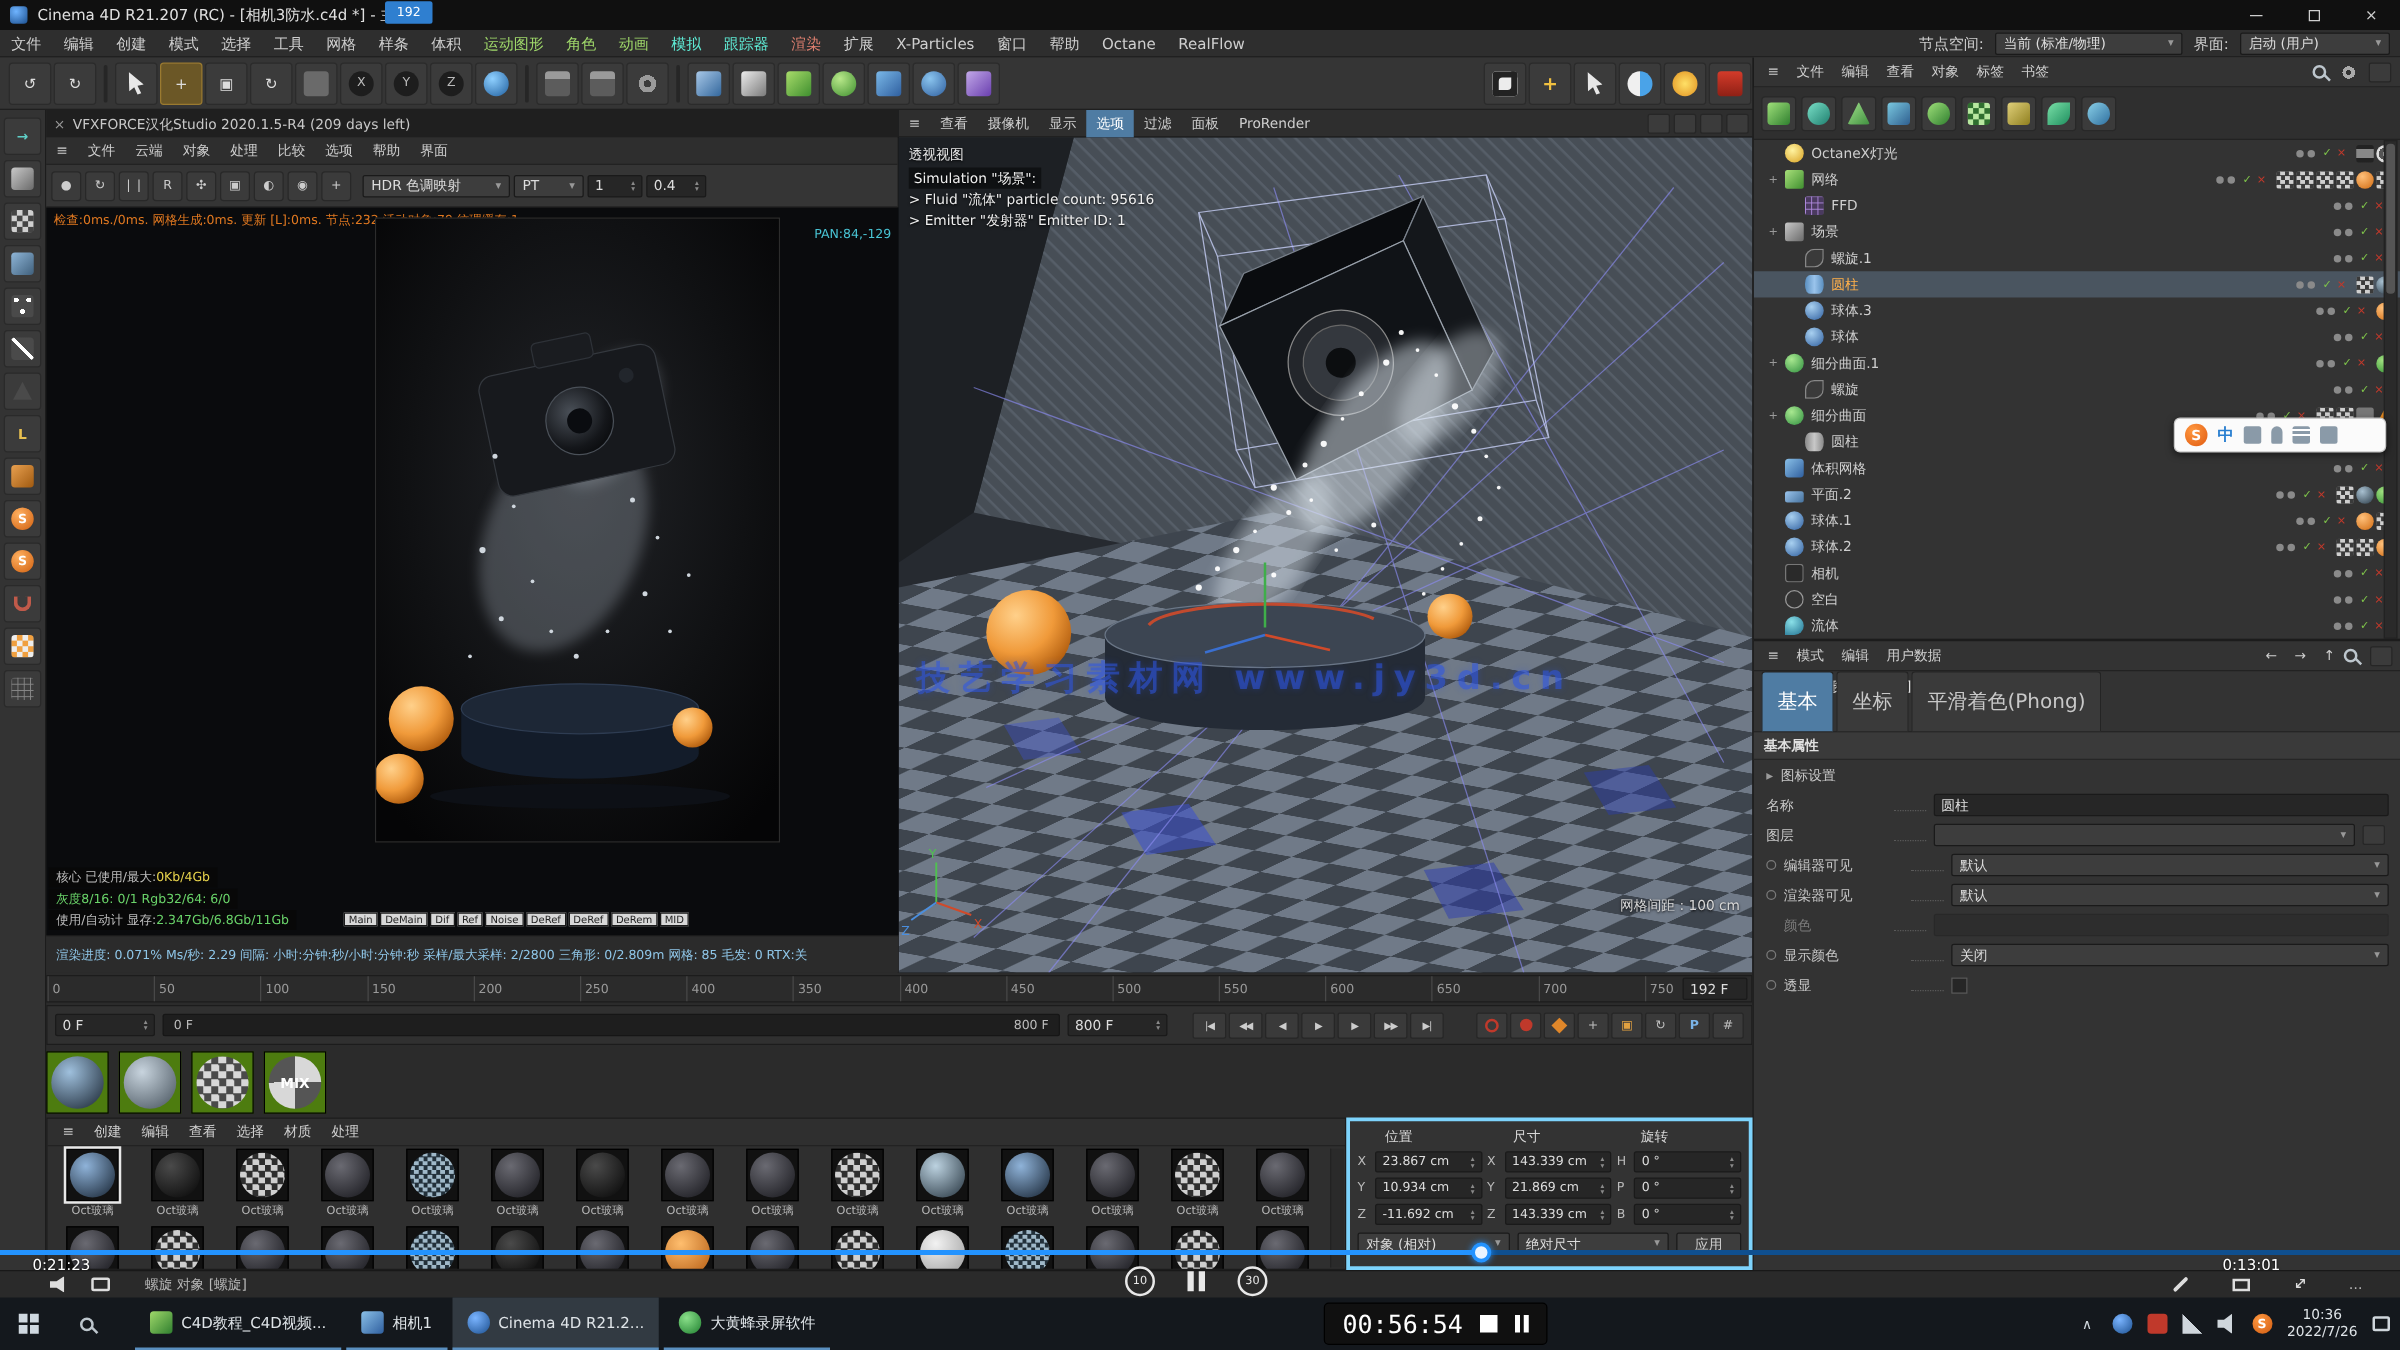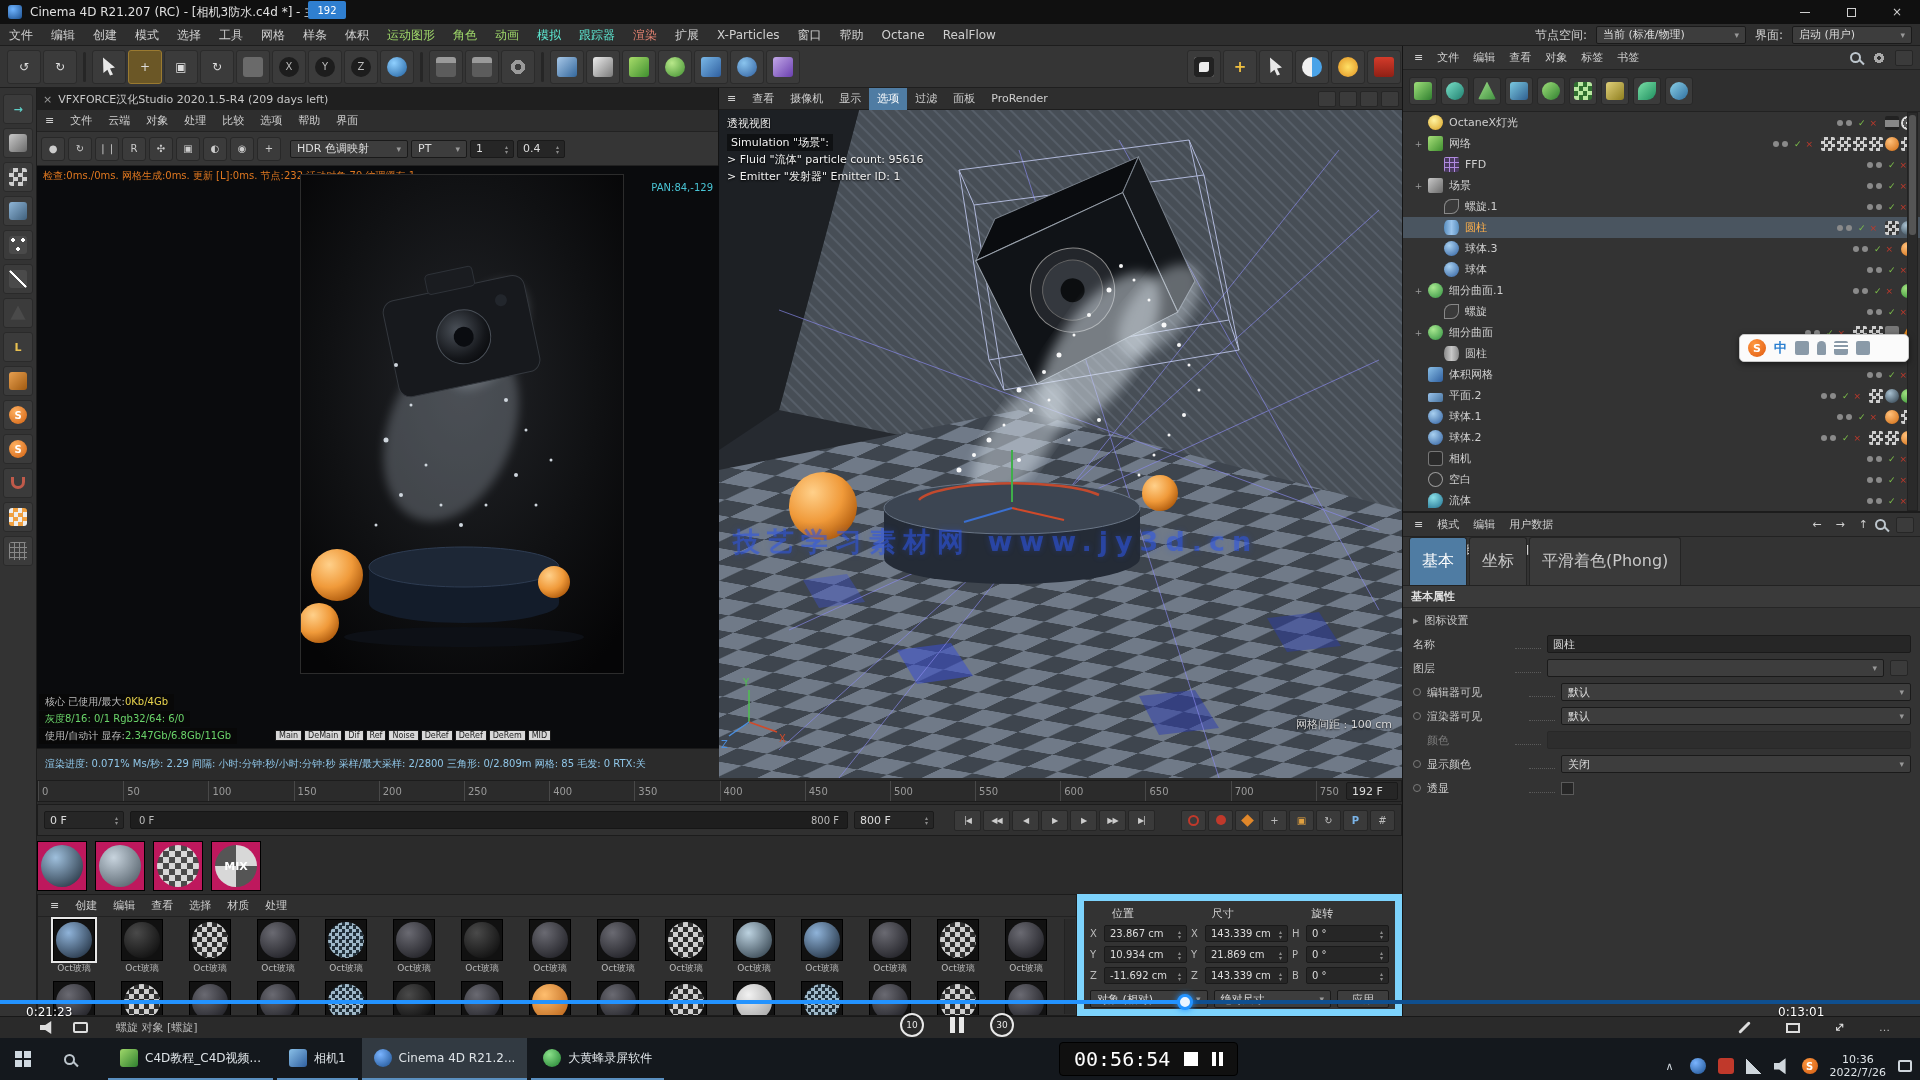--- a/index.html
+++ b/index.html
@@ -173,21 +173,21 @@
   .strip{flex:1;height:18px;background:#1e1e1e;border:1px solid #161616;border-radius:2px;display:flex;align-items:center;padding:0 8px;color:#bbb;font-size:10px}
   .tpb{width:27px;height:21px;background:#3a3a3a;border:1px solid #262626;border-radius:2px;color:#ccc;font-size:8px;display:flex;align-items:center;justify-content:center;letter-spacing:-1px}
   .rcb{width:25px;height:21px;background:#3a3a3a;border:1px solid #262626;border-radius:2px;display:flex;align-items:center;justify-content:center;color:#bbb;font-size:10px}
   .r-ring .s{width:11px;height:11px;border:2px solid #c0392b;border-radius:50%}
   .r-dot .s{width:10px;height:10px;background:#c0392b;border-radius:50%}
   .r-key .s{width:9px;height:9px;background:#e0872a;transform:rotate(45deg)}
   .r-blue{color:#7ab4e8;font-weight:bold}
   .r-orange{color:#e0a040}
   
   #previews{position:absolute;left:37px;top:840px;height:52px;display:flex;gap:8px;align-items:center}
-  .pv{width:50px;height:50px;background:#be185d;border:1px solid #000;position:relative}
+  .pv{width:50px;height:50px;background:#4d7c0f;border:1px solid #000;position:relative}
   .pv::after{content:"";position:absolute;inset:3px;border-radius:50%;background:var(--pv,radial-gradient(circle at 35% 30%,#888,#111))}
   .pv-blue{--pv:radial-gradient(circle at 35% 30%,#9fc0dd,#17222e)}
   .pv-gray{--pv:radial-gradient(circle at 35% 30%,#c8d4de,#44505a)}
   .pv-chk{--pv:repeating-conic-gradient(#d8d8d8 0% 25%,#4a4a4a 0% 50%)}
   .pv-chk::after{background-size:12px 12px}
   .pv-mix::after{background:conic-gradient(#d8d8d8 0 25%,#555 0 50%,#d8d8d8 0 75%,#555 0)}
   .pv-label{position:absolute;inset:0;display:flex;align-items:center;justify-content:center;color:#fff;font-weight:bold;font-size:11px;z-index:2}
   #matmgr{position:absolute;left:37px;top:894px;width:1040px;height:122px;background:#2f2f2f;border:1px solid #1c1c1c;overflow:hidden}
   .mm-menus{height:22px;display:flex;align-items:center;border-bottom:1px solid #222;padding:0 4px}
   .mm-menus .mi{font-size:11px;padding:0 8px}
@@ -202,21 +202,21 @@
   .mt-glass{--mt:radial-gradient(circle at 35% 30%,#bcd2e0,#23313c)}
   .mt-white{--mt:radial-gradient(circle at 35% 30%,#f2f2f2,#9a9a9a)}
   .mt-orange{--mt:radial-gradient(circle at 35% 30%,#ffbe6e,#b35a10)}
   .mt-chk{--mt:repeating-conic-gradient(#cfcfcf 0% 25%,#2e2e2e 0% 50%)}
   .mt-chk::after{background-size:10px 10px}
   .mt-chk2{--mt:repeating-conic-gradient(#9fb8c8 0% 25%,#22303a 0% 50%)}
   .mt-chk2::after{background-size:7px 7px}
   .mt-label{font-size:9px;color:#b8b8b8;margin-top:1px;max-width:64px;overflow:hidden;white-space:nowrap}
   .mm-scroll{position:absolute;right:1px;top:24px;width:11px;bottom:1px;background:#2a2a2a;border-left:1px solid #222}
   
-  #coords{position:absolute;left:1077px;top:894px;width:325px;height:122px;background:#333;border:7px solid #7dd3fc;padding:2px 6px}
+  #coords{position:absolute;left:1077px;top:894px;width:325px;height:122px;background:#333;border:3px solid #7dd3fc;padding:2px 6px}
   .co-head{display:flex;height:20px;align-items:center;font-size:11px;color:#d8d8d8}
   .co-head span{flex:1;text-align:left;padding-left:22px}
   .co-cols{display:flex;gap:4px}
   .co-col{flex:1}
   .co-row{display:flex;align-items:center;height:21px;gap:3px}
   .co-ax{width:11px;font-size:10px;color:#bbb}
   .co-fld{flex:1;height:17px;font-size:10px}
   .co-bottom{display:flex;gap:6px;margin-top:4px;align-items:center}
   .btn{background:#3d3d3d;border:1px solid #1a1a1a;border-radius:2px;height:18px;padding:0 14px;display:flex;align-items:center;color:#ccc;font-size:11px}
   
@@ -227,21 +227,21 @@
   .ptime{position:absolute;top:1005px;color:#fff;font-size:12px;text-shadow:0 1px 2px #000}
   .pc{position:absolute;top:1013px;display:flex;gap:26px;align-items:center}
   .pc-circle{width:24px;height:24px;border:2px solid #e8e8e8;border-radius:50%;color:#e8e8e8;font-size:9px;display:flex;align-items:center;justify-content:center}
   .pc-pause{display:flex;gap:4px}
   .pc-pause i{width:5px;height:16px;background:#e8e8e8;display:block}
   .ic-speaker{width:15px;height:13px;background:#ddd;clip-path:polygon(0 30%,35% 30%,75% 0,75% 100%,35% 70%,0 70%)}
   .ic-monitor{width:15px;height:11px;border:2px solid #ddd;border-radius:2px}
   .ic-pencil{width:15px;height:3px;background:#ddd;transform:rotate(-45deg);border-radius:2px}
   .ic-window{width:14px;height:10px;border:2px solid #ddd}
   .rot45{transform:rotate(45deg);display:inline-block;color:#ddd;font-size:13px}
-  #taskbar{position:absolute;left:0;top:1038px;width:1920px;height:42px;background:#14181d;display:flex;align-items:flex-end;color:#dfe4e8;font-size:12px}
+  #taskbar{position:absolute;left:0;top:1038px;width:1920px;height:42px;background:#14181d;display:flex;align-items:center;color:#dfe4e8;font-size:12px}
   .tb-start{width:46px;height:42px;display:flex;align-items:center;justify-content:center}
   .win-start{display:grid;grid-template-columns:7px 7px;gap:2px}
   .win-start i{width:7px;height:7px;background:#cfd8e0}
   .ic-search{width:11px;height:11px;border:2px solid #bdc6cd;border-radius:50%;position:relative}
   .ic-search::after{content:"";position:absolute;width:7px;height:2px;background:#bdc6cd;transform:rotate(45deg);right:-6px;bottom:-2px}
   .tapp{height:42px;display:flex;align-items:center;gap:7px;padding:0 12px;border-bottom:2px solid #5a8fc0;white-space:nowrap}
   .tapp.active{background:#323a42}
   .aico{width:18px;height:18px;border-radius:3px;flex:none}
   .app-doc .aico{background:linear-gradient(135deg,#9fd86a,#2f7f2f)}
   .app-img .aico{background:linear-gradient(135deg,#8ac0e8,#2f5f9f)}

